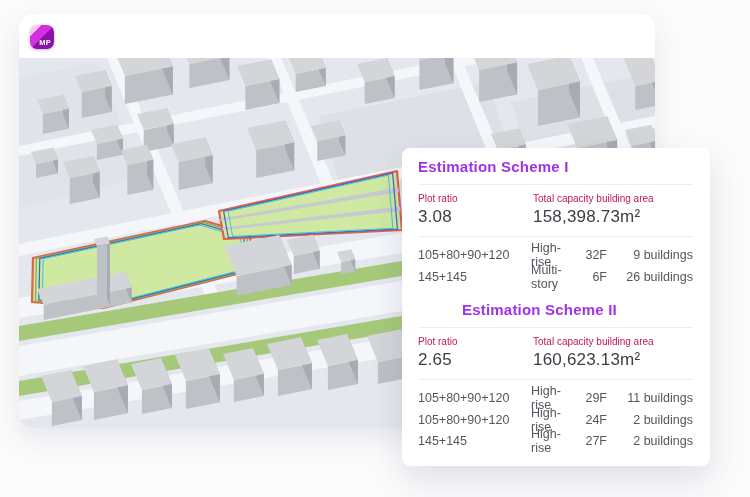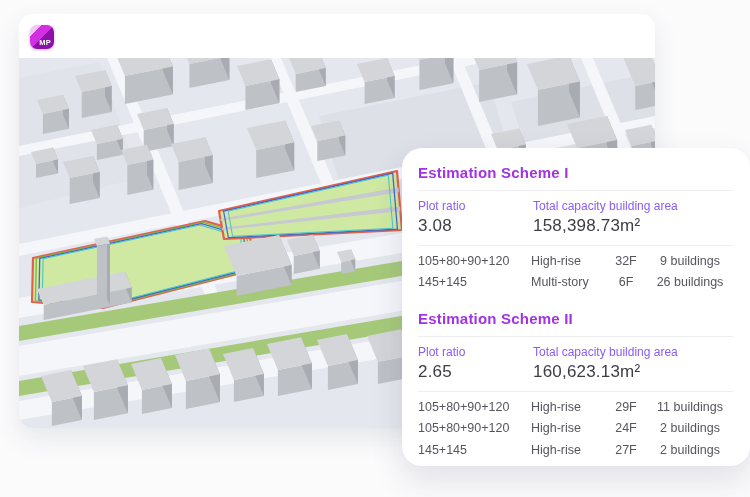--- a/index.html
+++ b/index.html
@@ -11,33 +11,33 @@
   .card-header{position:relative;height:44px;text-decoration:underline;}
   .logo{position:absolute;left:11px;top:11px;width:24px;height:24px;border-radius:7px;
         background:linear-gradient(135deg,#f6c6f3 0%,#f6c6f3 24%,#d12fe0 24%,#d12fe0 52%,#8a12a8 52%,#8a12a8 100%);
         box-shadow:0 1px 3px rgba(120,20,140,.35);}
   .logo span{position:absolute;right:3px;bottom:2px;color:#fff;font-size:7.5px;font-weight:700;letter-spacing:.2px;}
   .map{position:absolute;left:0;top:44px;width:636px;height:370px;overflow:hidden;
        border-radius:0 0 14px 14px;background:#e4e7ed;}
   .map svg{display:block;}
 
   
-  .panel{position:absolute;left:402px;top:148px;width:348px;height:318px;box-sizing:border-box;
-         background:#ffffff;border-radius:20px;box-shadow:0 14px 32px rgba(45,50,95,.13);
-         padding:14px 17px 0 16px;z-index:5;}
+  .panel{position:absolute;left:402px;top:148px;width:308px;height:318px;box-sizing:border-box;
+         background:#ffffff;border-radius:8px;box-shadow:0 14px 32px rgba(45,50,95,.13);
+         padding:8px 17px 0 16px;z-index:5;}
   .panel h2{font-size:15px;color:#a233e3;font-weight:700;margin:2px 0 9px;letter-spacing:.2px;}
-  .panel h2.second{margin-top:12px;}
+  .panel h2.second{margin-top:12px;margin-left:44px;}
   .divider{border:none;border-top:1px solid #eeeef2;margin:0;}
   .stats{display:grid;grid-template-columns:115px 1fr;padding:8px 0 9px;}
-  .stat-label{font-size:12px;color:#8b5cf6;margin-bottom:3px;}
+  .stat-label{font-size:10px;color:#be185d;margin-bottom:3px;}
   .stat-value{font-size:17px;font-weight:400;color:#3d3d45;letter-spacing:.2px;}
   .rows{padding:4px 0 5px;}
   .row{display:grid;grid-template-columns:113px 1fr 42px 86px;align-items:center;height:21.5px;
        font-size:12.5px;color:#55555e;}
-  .row .c3,.row .c4{text-align:center;}
+  .row .c3,.row .c4{text-align:right;}
 </style>
 </head>
 <body>
 
 <div class="stage">
 
   <div class="card">
     <div class="card-header">
       <div class="logo">
         <span>MP</span>

